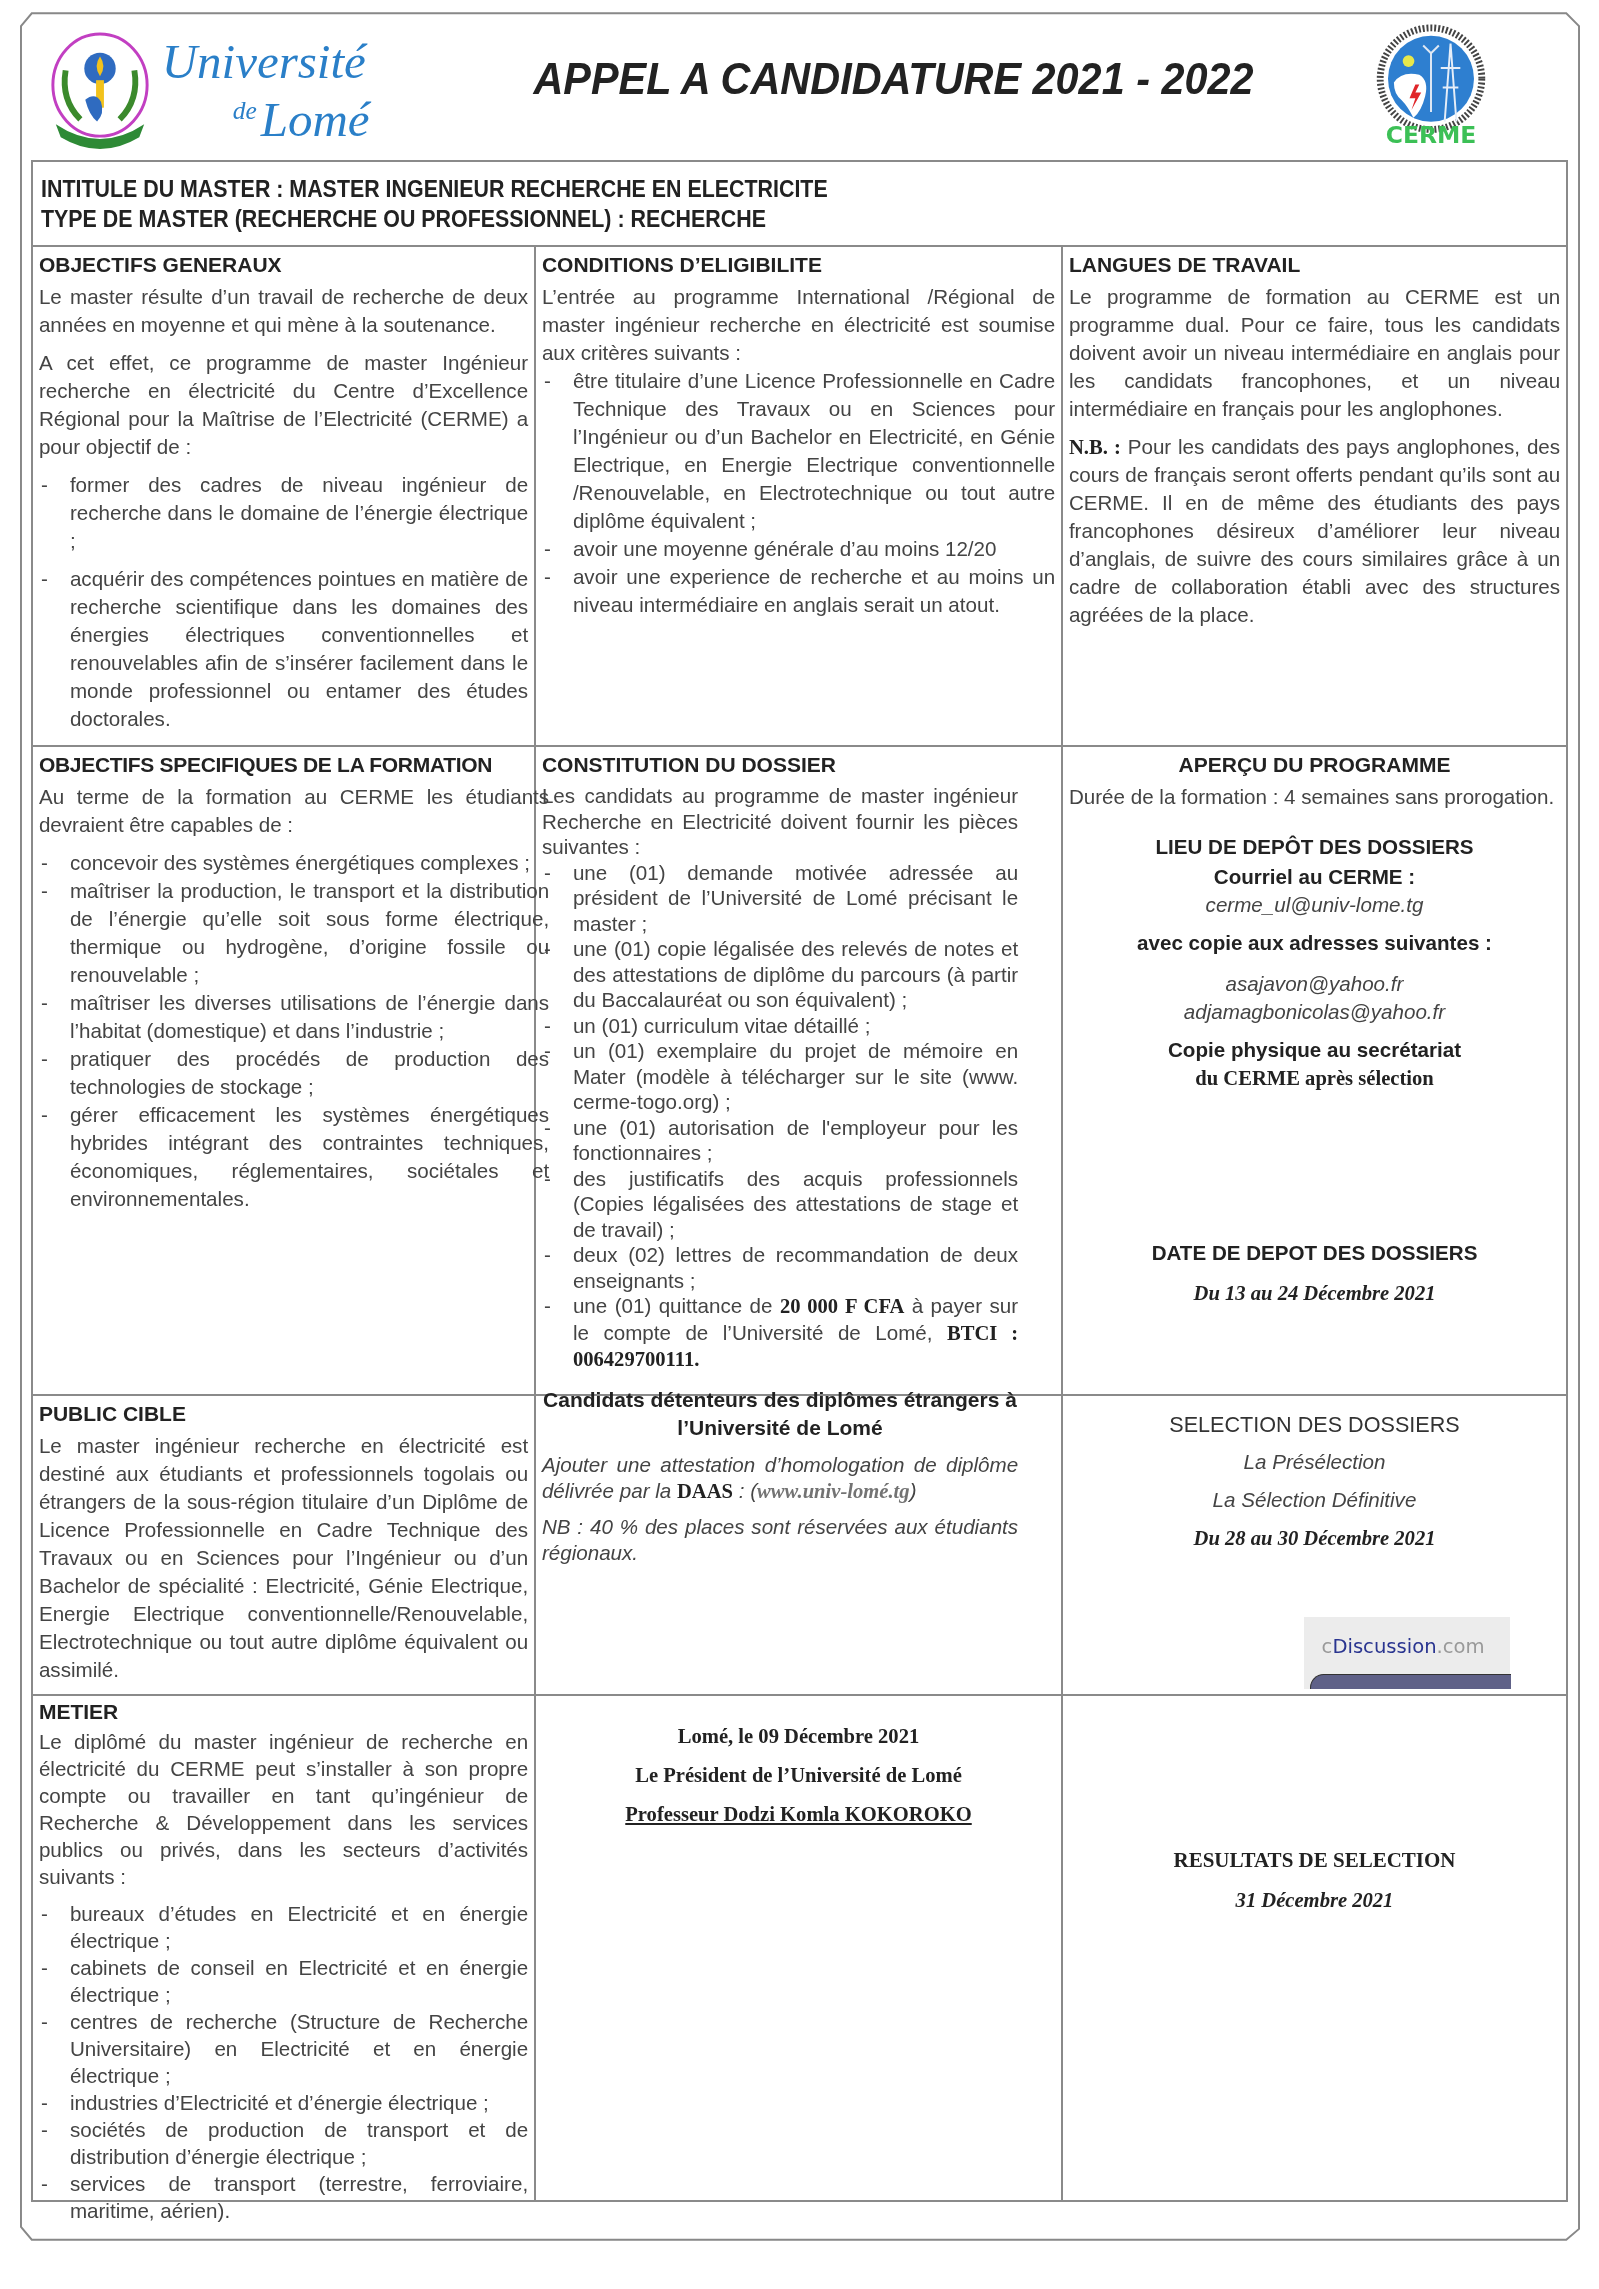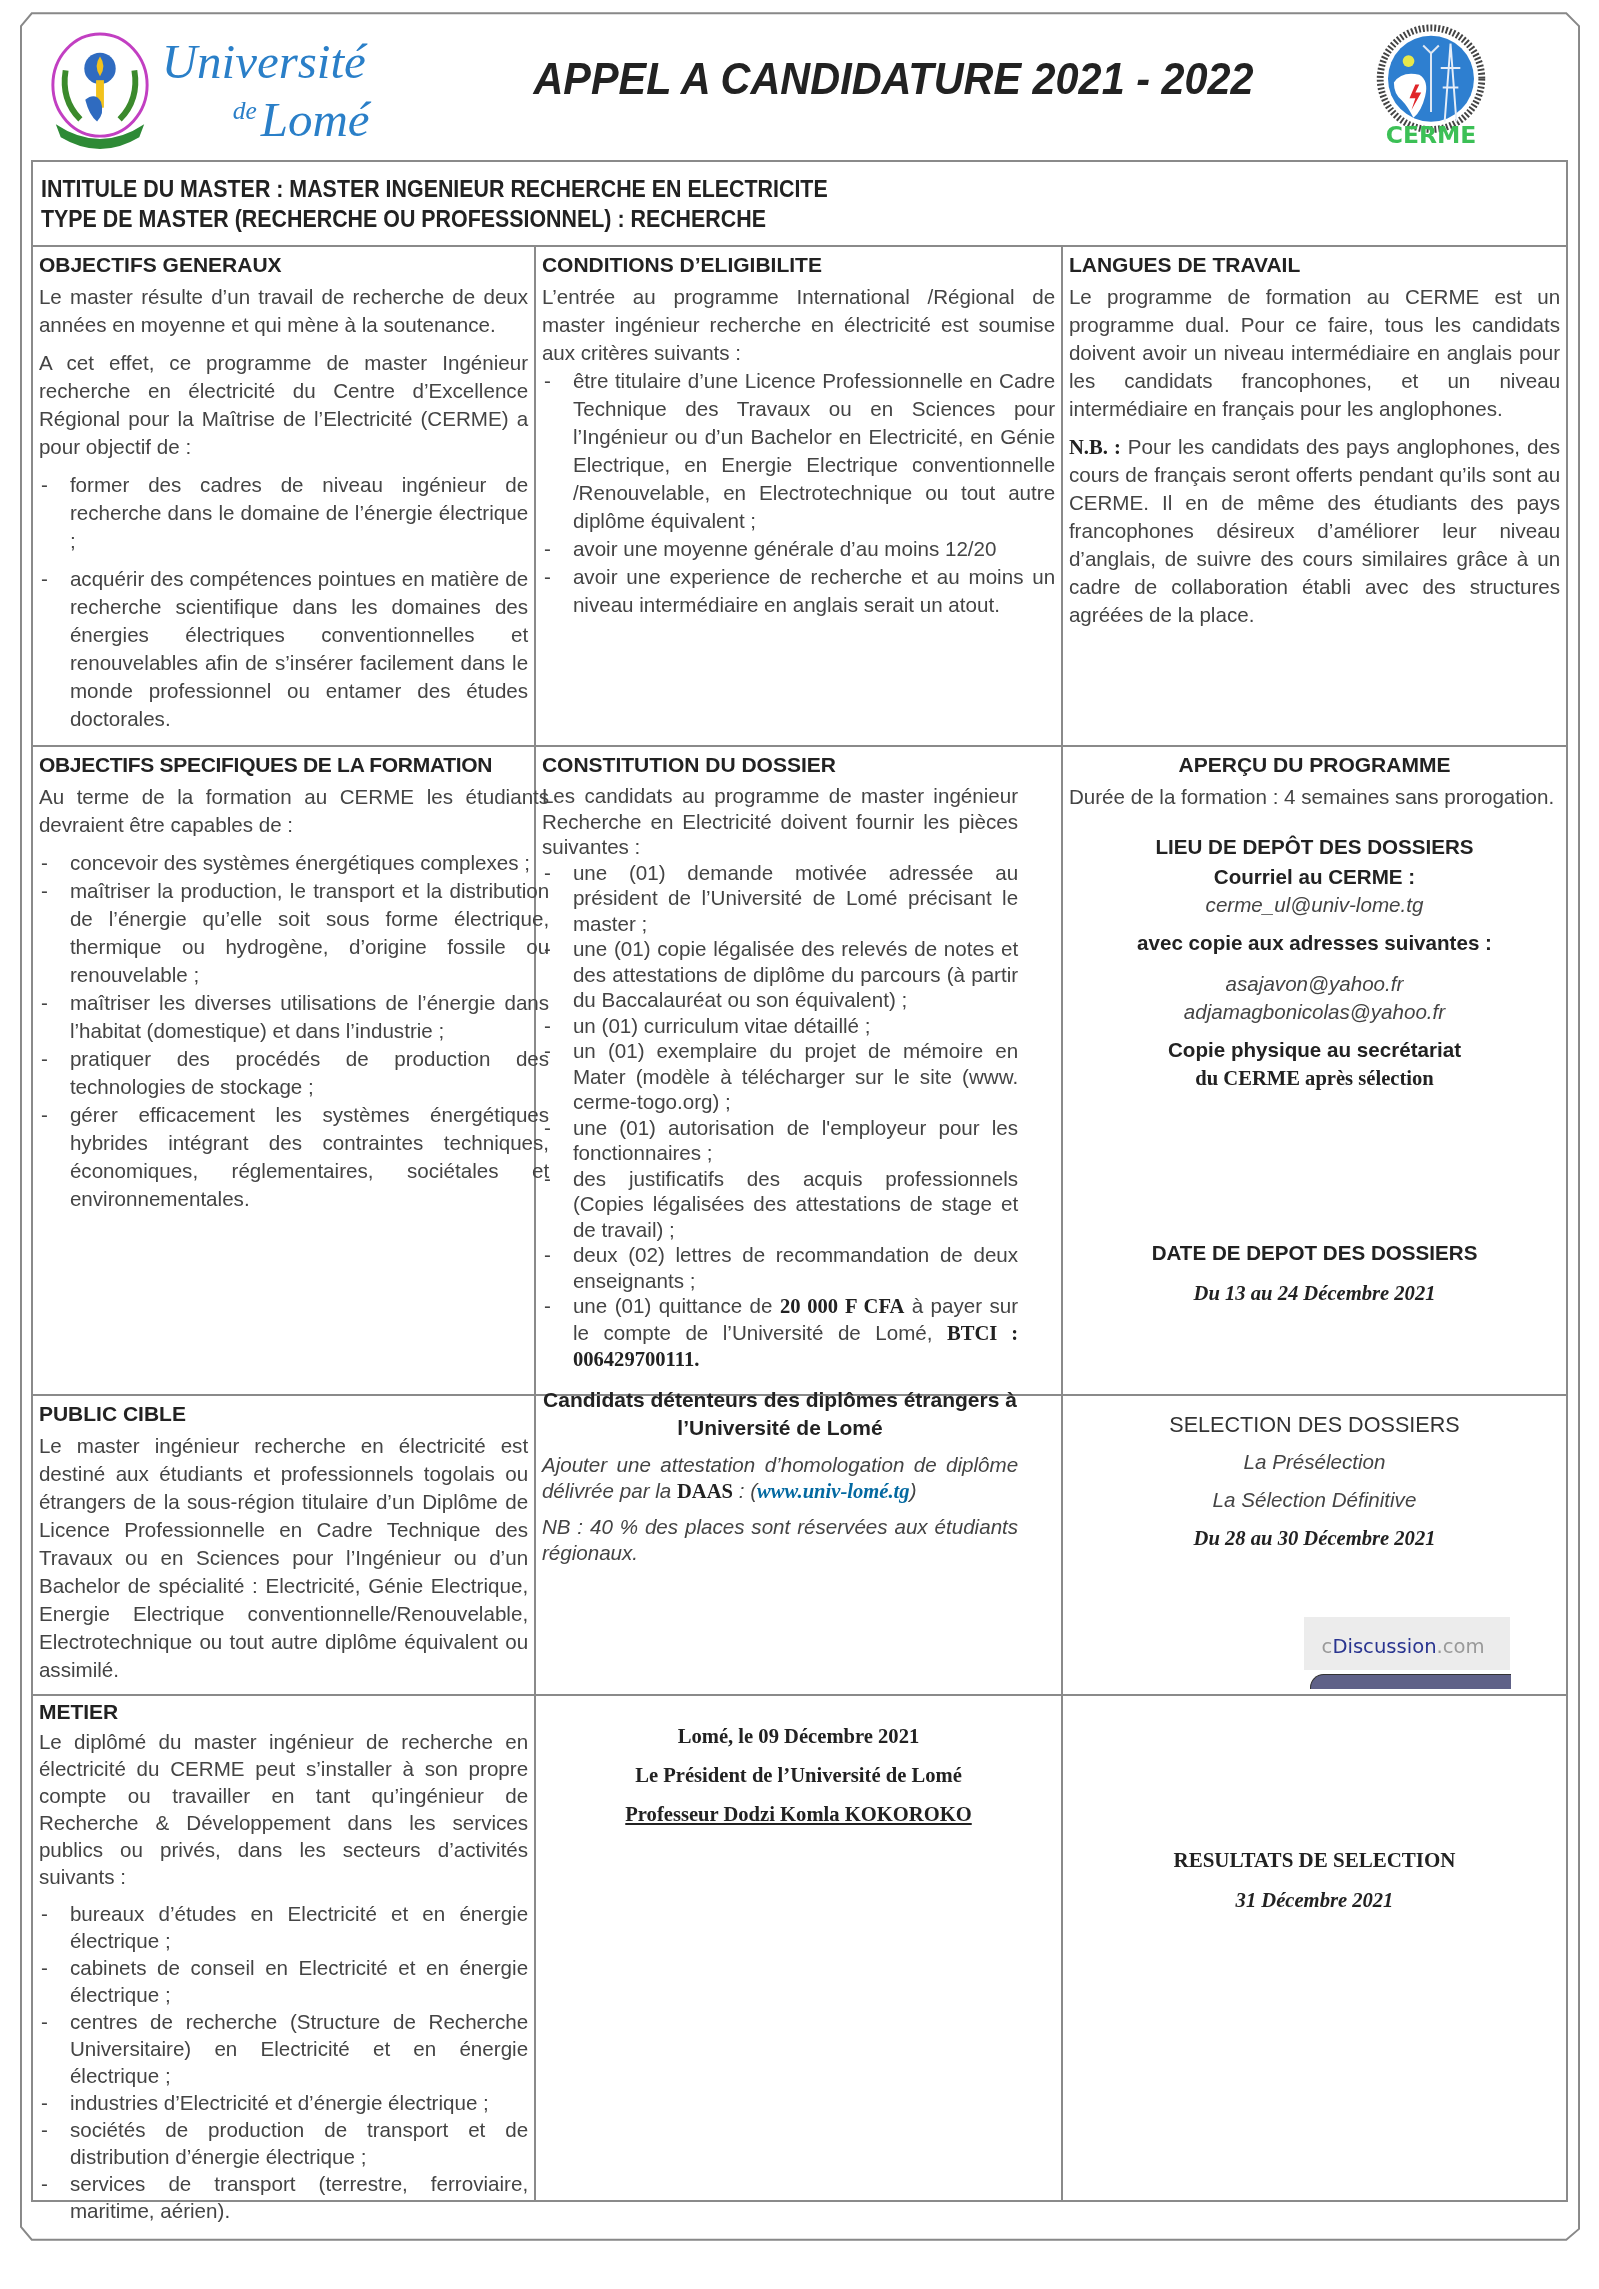--- a/index.html
+++ b/index.html
@@ -32,21 +32,21 @@
   .cell li::before { content: "-"; position: absolute; left: 2px; top: 0; }
   .cell ul.spaced li { margin-bottom: 9.8px; }
   .hang { padding-left: 61px; text-indent: -61px; }
   .b { font-weight: bold; color: #222; font-family: Liberation Serif, serif; }
   .center { text-align: center; }
   .ital { font-style: italic; }
   .title-rows { position: absolute; left: 9.8px; top: 13.7px; font-size: 23px; line-height: 30px; font-weight: bold; color: #222;
                 transform: scaleX(0.93); transform-origin: left top; }
   .blk { text-align: center; font-weight: bold; color: #222; }
   .em { font-style: italic; font-weight: normal; color: #444; }
-  .cdisc { position: absolute; left: 1304px; top: 1617px; width: 206px; height: 53px; background: #ececec; }
+  .cdisc { position: absolute; left: 1304px; top: 1617px; width: 206px; height: 72px; background: #ececec; }
   .cdisc .txt { position: absolute; left: 17.6px; top: 17.6px; font-family: "DejaVu Sans", sans-serif; font-size: 19.6px; color: #999; }
   .cdisc .txt .d { color: #2a3590; }
   .cdisc .bar { position: absolute; left: 5.9px; top: 57px; width: 200px; height: 13.7px; background: #5f6188; border-top-left-radius: 13.7px; border: 1px solid #333; border-right: none; border-bottom: none; }
 </style>
 </head>
 <body>
 
 <div class="frame">
   <svg width="1560" height="2229" viewBox="0 0 1592 2274">
     <polygon points="12,1 1578,1 1591,14 1591,2262 1578,2273 12,2273 1,2260 1,14" fill="none" stroke="#888" stroke-width="2"></polygon>
@@ -150,21 +150,21 @@
       <li>une (01) demande motivée adressée au président de l’Université de Lomé précisant le master ;</li>
       <li>une (01) copie légalisée des relevés de notes et des attestations de diplôme du parcours (à partir du Baccalauréat ou son équivalent) ;</li>
       <li>un (01) curriculum vitae détaillé ;</li>
       <li>un (01) exemplaire du projet de mémoire en Mater (modèle à télécharger sur le site (www. cerme-togo.org) ;</li>
       <li>une (01) autorisation de l'employeur pour les fonctionnaires ;</li>
       <li>des justificatifs des acquis professionnels (Copies légalisées des  attestations de stage et de travail) ;</li>
       <li>deux (02) lettres de recommandation de deux enseignants ;</li>
       <li><span>une (01) quittance de </span><span class="b">20 000 F CFA</span><span> à payer sur le compte de l’Université de Lomé, </span><span class="b">BTCI : 006429700111.</span></li>
     </ul>
     <div class="blk" style="font-size:21px;line-height:28px;margin-bottom:9.8px;">Candidats détenteurs des diplômes étrangers à l’Université de Lomé</div>
-    <p class="ital" style="line-height:25.5px"><span>Ajouter une attestation d’homologation de diplôme délivrée par la </span><span class="b" style="font-style:normal">DAAS</span><span> : (</span><a class="b" style="color:#0369a1;text-decoration:none">www.univ-lomé.tg</a><span>)</span></p>
+    <p class="ital" style="line-height:25.5px"><span>Ajouter une attestation d’homologation de diplôme délivrée par la </span><span class="b" style="font-style:normal">DAAS</span><span> : (</span><a class="b" style="color:#737373;text-decoration:none">www.univ-lomé.tg</a><span>)</span></p>
     <p class="ital" style="line-height:25.5px">NB : 40 % des places sont réservées aux étudiants régionaux.</p>
   </div>
 
   <div class="cell" style="left:1032px;top:588px;width:503px;">
     <h3 class="center">APERÇU DU PROGRAMME</h3>
     <p style="margin-bottom:21.6px">Durée de la formation : 4 semaines sans prorogation.</p>
     <div class="blk" style="margin-bottom:2px">LIEU DE DEPÔT DES DOSSIERS</div>
     <div class="blk">Courriel au CERME :</div>
     <div class="center em" style="margin-bottom:9.8px;">cerme_ul@univ-lome.tg</div>
     <div class="blk" style="margin-bottom:13.7px">avec copie aux adresses suivantes :</div>

